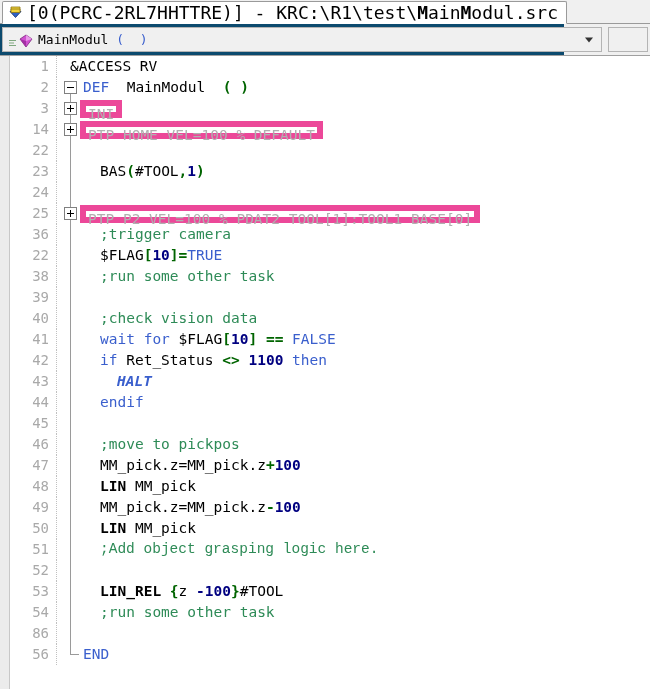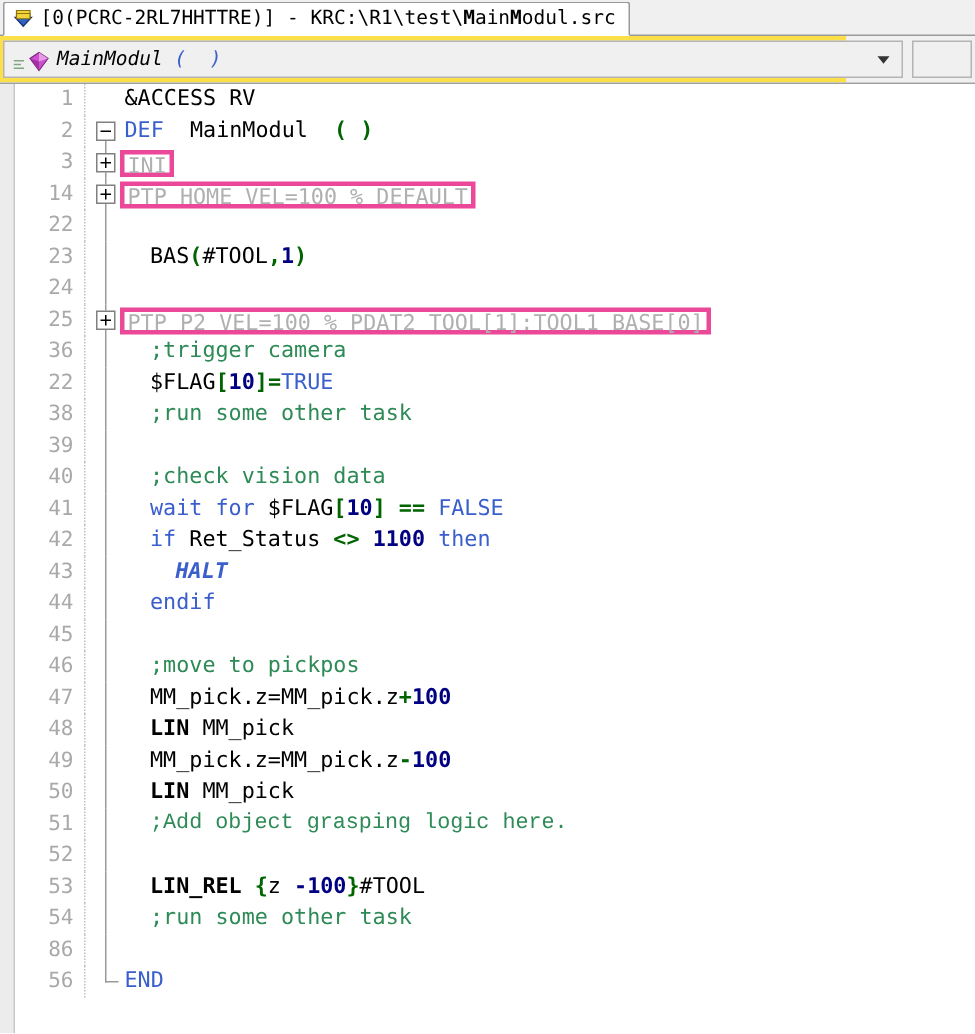--- a/index.html
+++ b/index.html
@@ -31,40 +31,39 @@
     padding: 0 8px 0 5px;
     background: #ffffff;
     border: 1px solid #9a9a9a;
     border-bottom: 1px solid #ffffff;
     box-sizing: border-box;
     border-radius: 2px 2px 0 0;
     white-space: nowrap;
   }
   .tab-label {
     font-family: "DejaVu Sans Mono", "Liberation Mono", monospace;
-    font-size: 13px;
+    font-size: 18px;
     color: #000000;
     letter-spacing: 0px;
   }
   .tab-label b { font-weight: bold; }
 
   .icon-import {
     position: relative;
     width: 15px; height: 15px;
     margin-right: 4px;
     flex: 0 0 auto;
   }
 
   
   .modulebar {
     position: absolute; left: 0; top: 24px;
     width: 564px; height: 31px;
-    background: #fde047;
-    box-sizing: border-box;
-    font-style: italic;
+    background: #0c4a6e;
+    box-sizing: border-box;
   }
   .module-combo {
     position: absolute; left: 2px; top: 3px;
     width: 600px; height: 25px;
     background: #f0f0f0;
     border: 1px solid #b4b4b4;
     box-sizing: border-box;
     display: flex; align-items: center;
     padding-left: 6px;
   }
@@ -171,21 +170,21 @@
     position: absolute; left: 72px; top: 0;
     height: 21px;
     font-family: "DejaVu Sans Mono", "Liberation Mono", monospace;
     font-size: 14.5px;
     color: #000000;
     white-space: pre;
   }
   .collapsed {
     position: absolute; left: 69px; top: 2px;
     height: 18px; line-height: 17px;
-    border: 3px solid #ec4899;
+    border: 6px solid #ec4899;
     background: #ffffff;
     color: #b0b0b0;
     font-family: "DejaVu Sans Mono", "Liberation Mono", monospace;
     font-size: 14.5px;
     padding: 0 2px;
     box-sizing: border-box;
     white-space: pre;
   }
 
   
@@ -239,21 +238,21 @@
     <div class="module-combo-right"></div>
   </div>
 
   <div class="editor">
     <div class="leftstrip"></div>
     <div class="code-area" id="code-area">
         <div class="row">
           <div class="gutter-num">1</div>
           <div class="gutter-sep"></div>
           <div class="foldcol"></div>
-          <div class="code" style="left: 72px; text-align: center;"><span class="t-plain">&amp;ACCESS RV</span></div>
+          <div class="code" style="left: 59px; text-align: center;"><span class="t-plain">&amp;ACCESS RV</span></div>
         </div>
         <div class="row">
           <div class="gutter-num">2</div>
           <div class="gutter-sep"></div>
           <div class="foldcol">
             <div class="foldline half-bot"></div>
             <div class="foldbox">
               <span class="h"></span>
             </div>
           </div>

